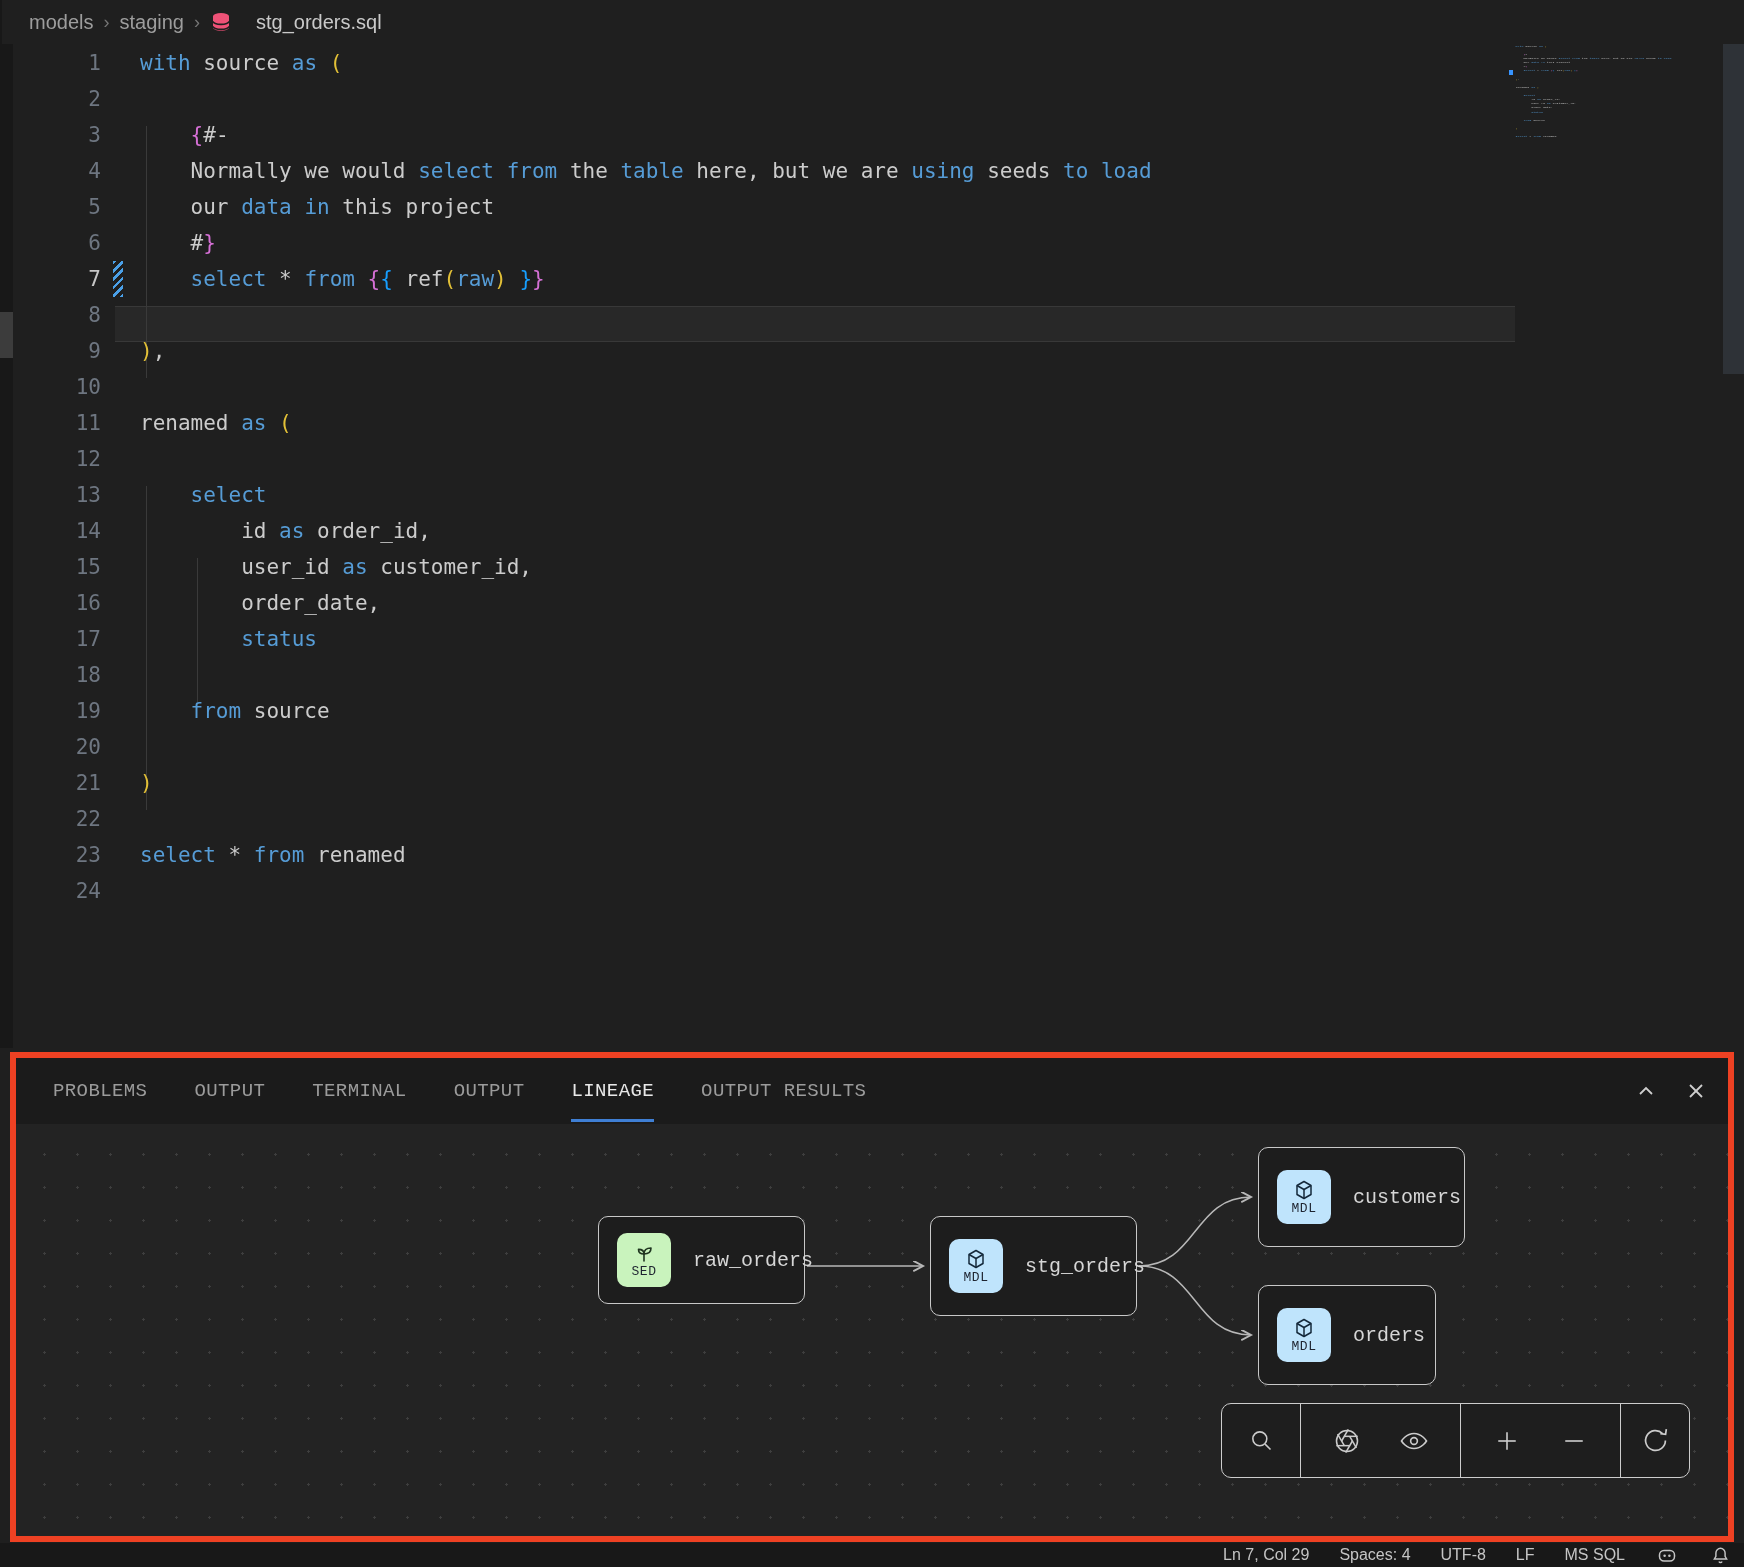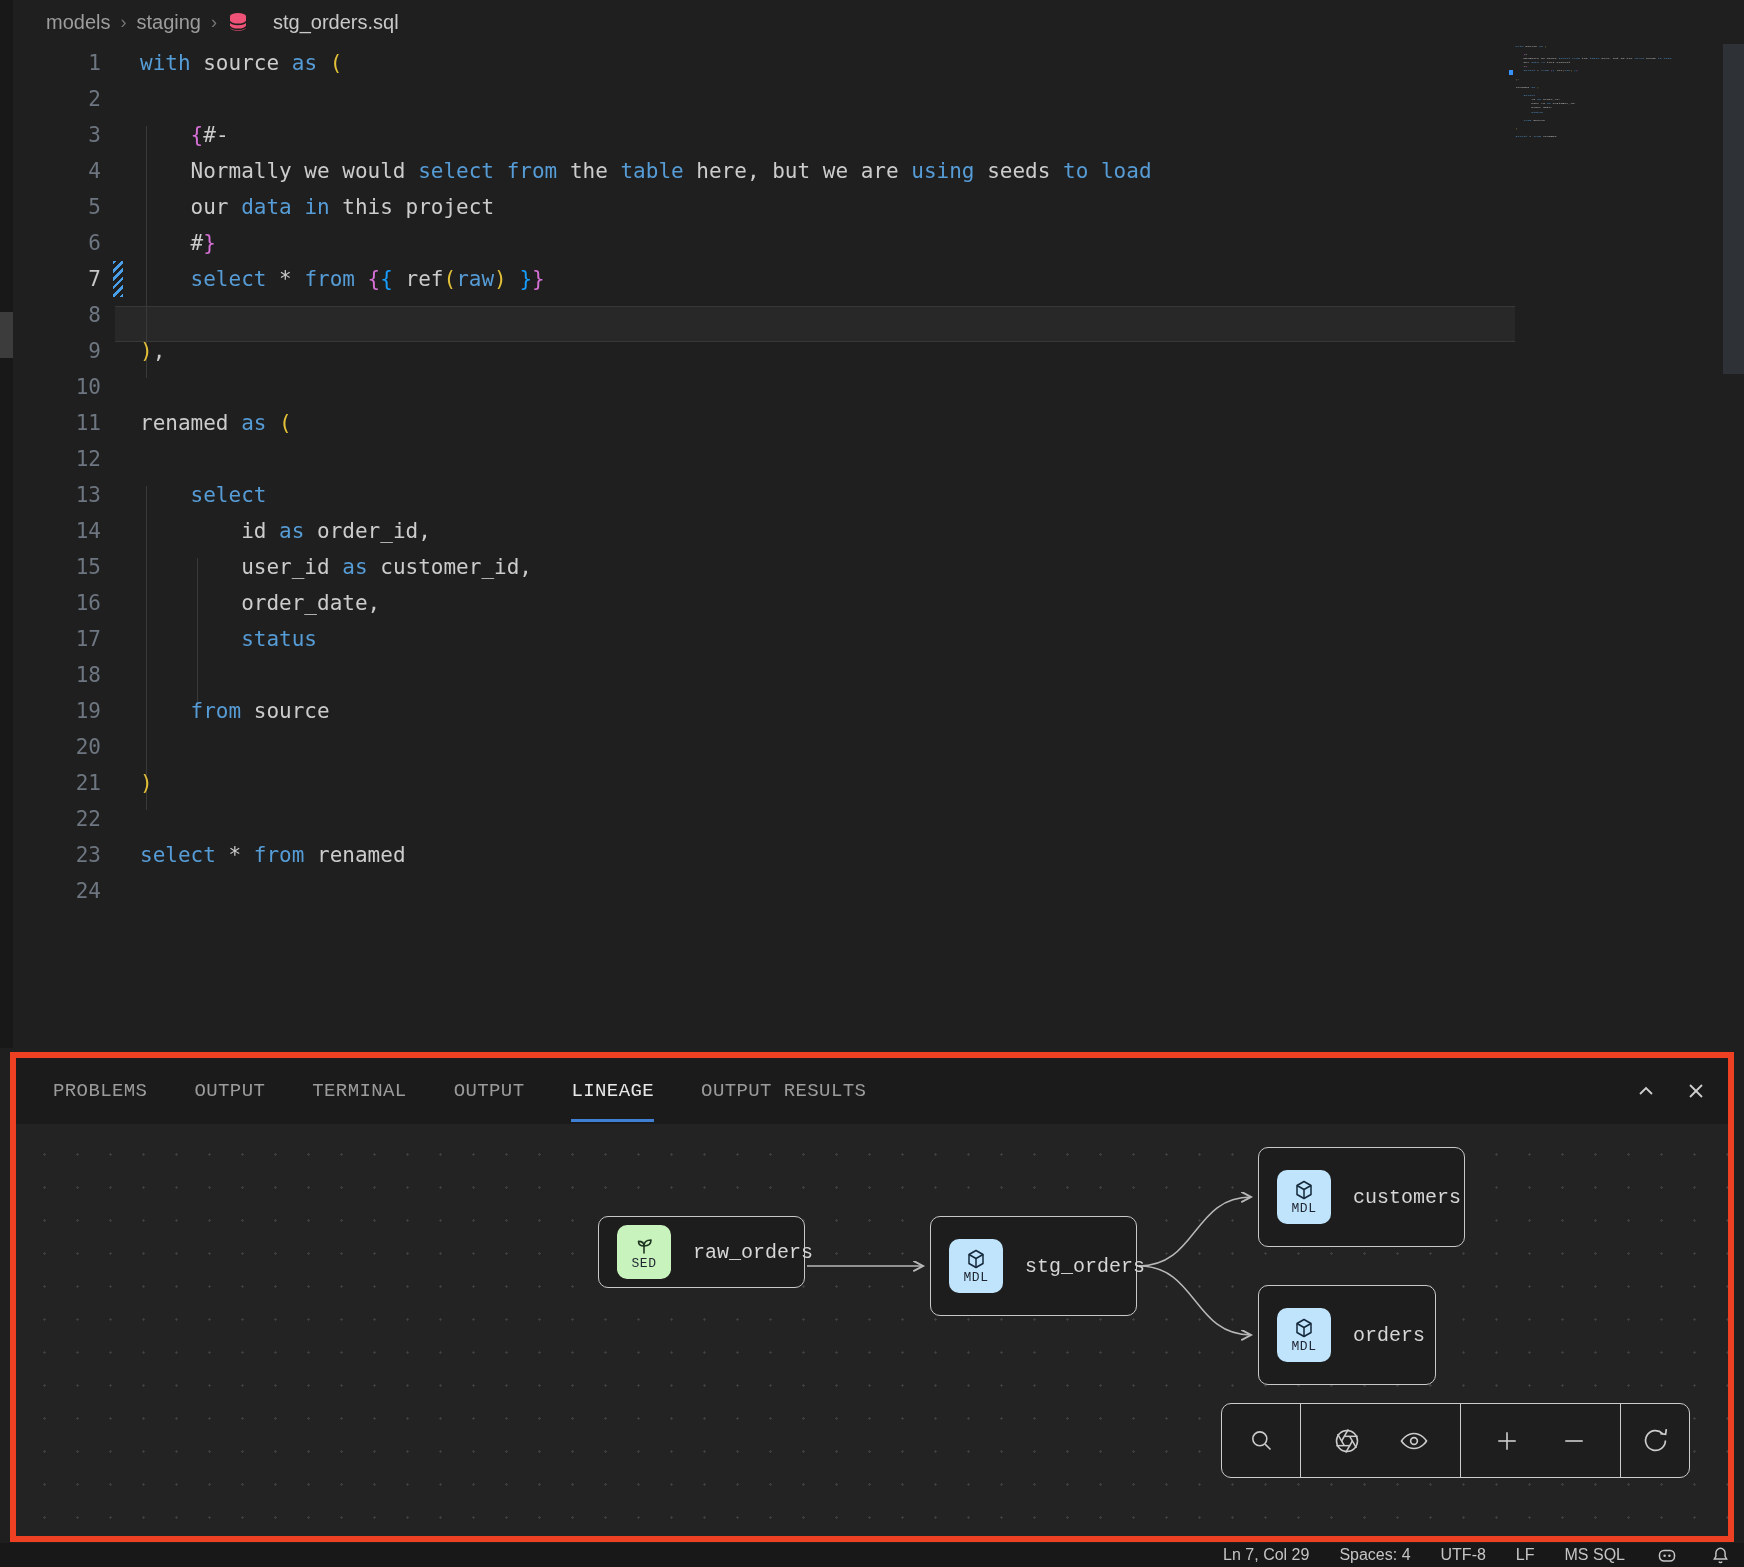--- a/index.html
+++ b/index.html
@@ -5,21 +5,21 @@
   * { margin:0; padding:0; box-sizing:border-box; }
   html,body { width:1744px; height:1567px; background:#1f1f1f; overflow:hidden;
               font-family:"Liberation Sans", sans-serif; }
 
   
   .left-strip { position:absolute; left:0; top:0; width:13px; height:1048px; background:#181818; }
   .left-strip .thumb { position:absolute; left:0; top:312px; width:13px; height:46px; background:#3c3c3c; }
   .top-sliver { position:absolute; left:42px; top:0; width:152px; height:3px; background:#5a5a5a; }
 
   
-  .breadcrumb { position:absolute; left:19px; top:0; height:44px; right:0;
+  .breadcrumb { position:absolute; left:2px; top:0; height:44px; right:0;
                 display:flex; align-items:center; padding-left:27px; gap:10px;
                 font-size:20px; color:#9d9d9d; background:#1f1f1f; }
   .breadcrumb .sep { color:#767676; font-size:18px; }
   .breadcrumb .file { color:#c9c9c9; display:flex; align-items:center; gap:24px; }
 
   
   .editor { position:absolute; left:13px; top:44px; width:1731px; height:1008px; background:#1f1f1f; }
   #code-lines { position:relative; padding-top:1px; z-index:2; }
   .line { height:36px; white-space:pre; font:21px/36px "DejaVu Sans Mono", monospace; display:flex; }
   .ln   { display:inline-block; width:88px; text-align:right; color:#6e7681; flex:none; }
@@ -203,21 +203,21 @@
         </marker>
       </defs>
       <g id="edge-paths">
           <path d="M 791 142 L 907 142" fill="none" stroke="#b8b8b8" stroke-width="1.5" marker-end="url(#arrow)"></path>
           <path d="M 1123 142 C 1181 142, 1177 73, 1235 73" fill="none" stroke="#b8b8b8" stroke-width="1.5" marker-end="url(#arrow)"></path>
           <path d="M 1123 142 C 1181 142, 1177 211, 1235 211" fill="none" stroke="#b8b8b8" stroke-width="1.5" marker-end="url(#arrow)"></path>
         </g>
     </svg>
 
     <div id="nodes-holder">
-        <div class="node" style="left: 582px; top: 92px; width: 207px; height: 72px;">
+        <div class="node" style="left: 582px; top: 92px; width: 207px; height: 88px;">
           <span class="badge" style="background: rgb(201, 243, 189);">
             <svg width="26" height="24" viewBox="0 0 24 24" fill="none" stroke="#1f3520" stroke-width="1.6" stroke-linecap="round" stroke-linejoin="round">
               <path d="M12 20v-7"></path>
               <path d="M12 13c0-4 2.8-6 7-6 0 4-2.8 6-7 6z"></path>
               <path d="M12 13c0-3-2.2-4.6-5.5-4.6 0 3 2.2 4.6 5.5 4.6z"></path>
             </svg>
             <span class="badge-label">SED</span>
           </span>
           <span class="node-label">raw_orders</span>
         </div>

